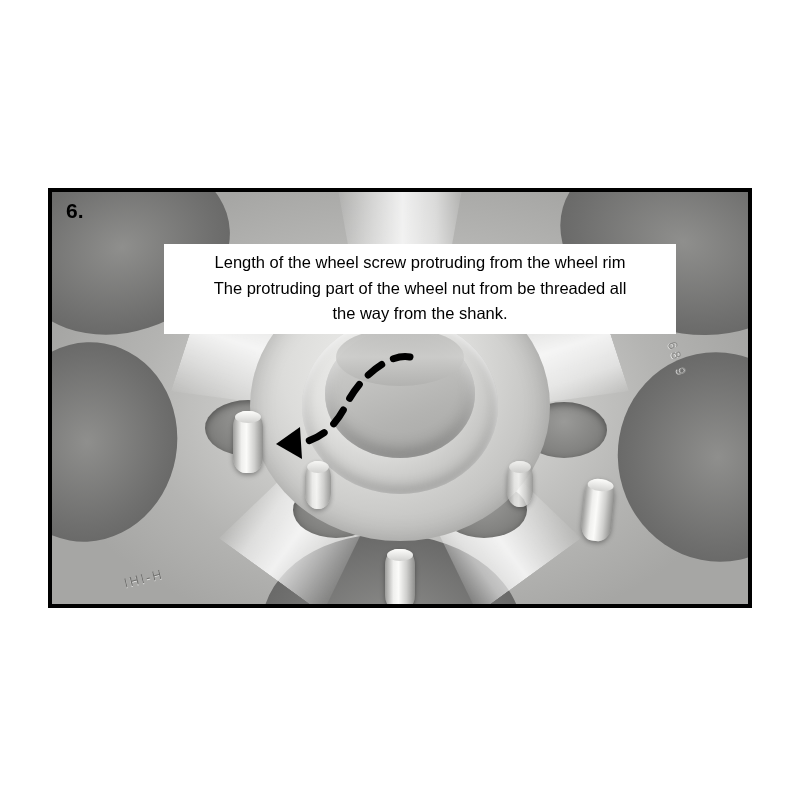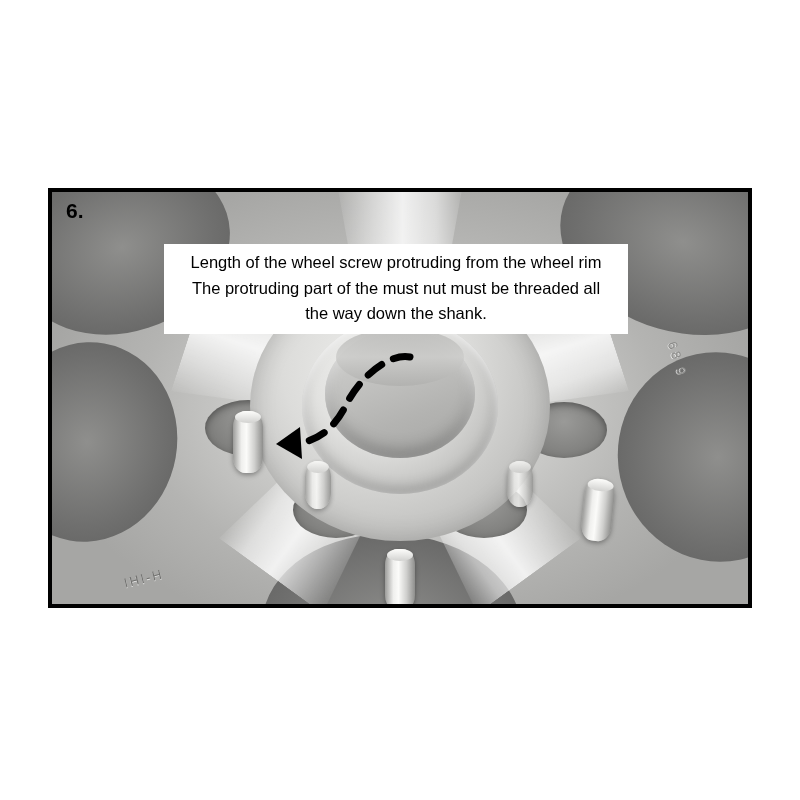--- a/index.html
+++ b/index.html
@@ -174,21 +174,21 @@
     font-weight: bold;
     color: #000000;
     line-height: 1;
   }
 
   
   #caption {
     position: absolute;
     left: 112px;
     top: 52px;
-    width: 464px;
+    width: 512px;
     background: #ffffff;
     color: #000000;
     font-size: 16.5px;
     line-height: 1.55;
     text-align: center;
     padding: 6px 8px 7px 8px;
     box-sizing: border-box;
   }
   #caption .line { display: block; white-space: nowrap; }
 
@@ -245,18 +245,18 @@
       <svg id="arrow" viewBox="0 0 180 120">
         <path d="M168 10 C150 6 120 26 104 58 C94 78 80 92 58 96" fill="none" stroke="#000000" stroke-width="7" stroke-linecap="round" stroke-dasharray="17 13"></path>
         <path d="M58 80 L34 97 L60 112 Z" fill="#000000"></path>
       </svg>
     </div>
 
     <div id="step-number">6.</div>
 
     <div id="caption">
       <span class="line">Length of the wheel screw protruding from the wheel rim</span>
-      <span class="line">The protruding part of the must nut must be threaded all</span>
-      <span class="line">the way down the shank.</span>
+      <span class="line">The protruding part of the wheel nut from be threaded all</span>
+      <span class="line">the way from the shank.</span>
     </div>
 
   </div>
 </div>
 
 </body></html>

